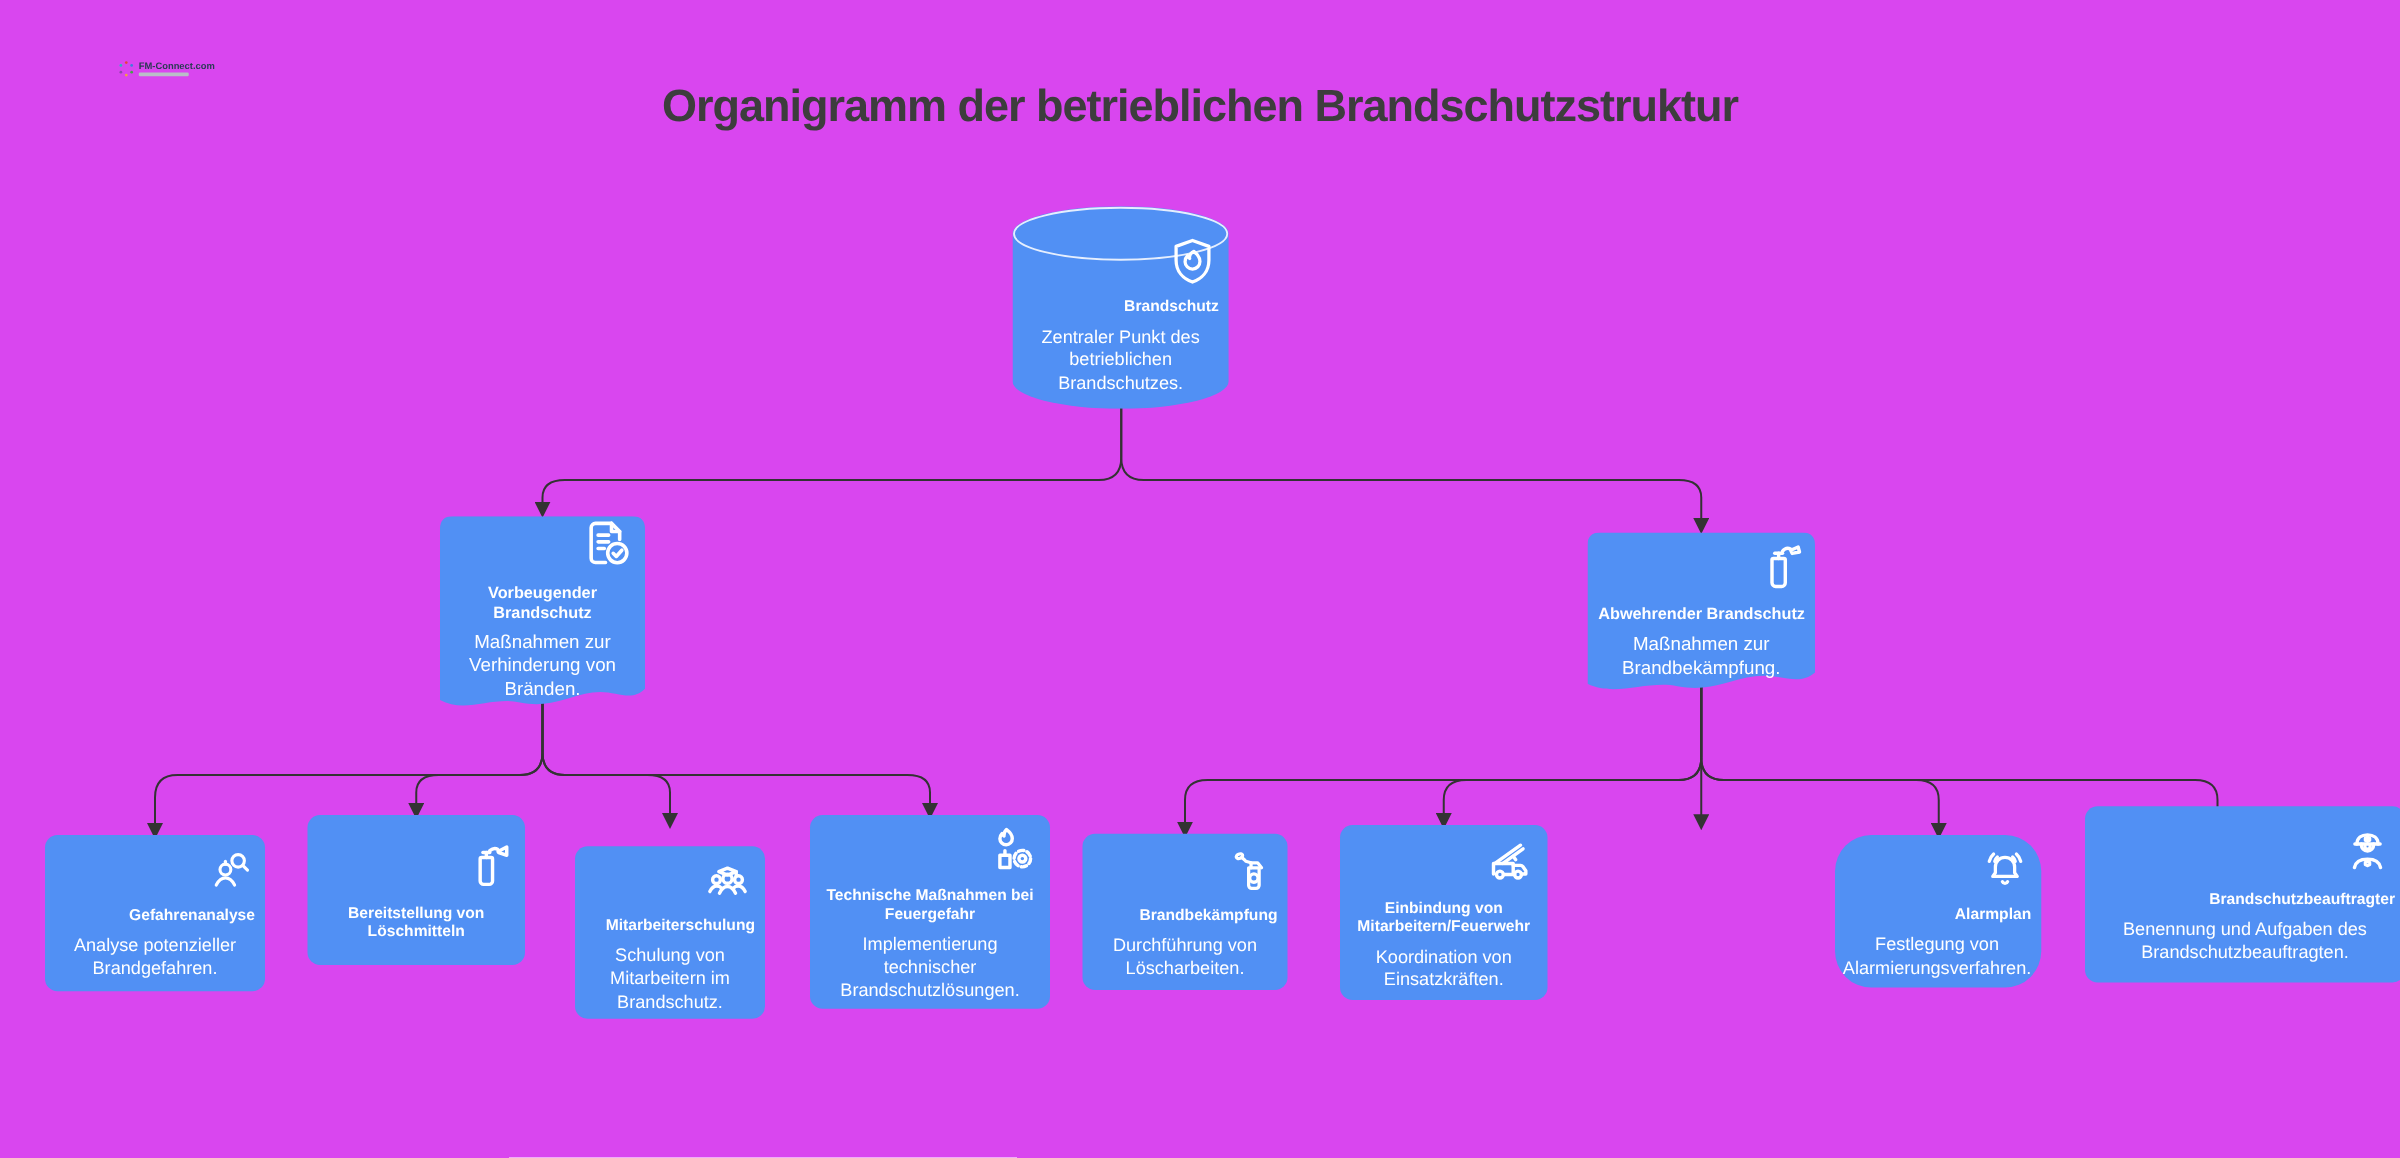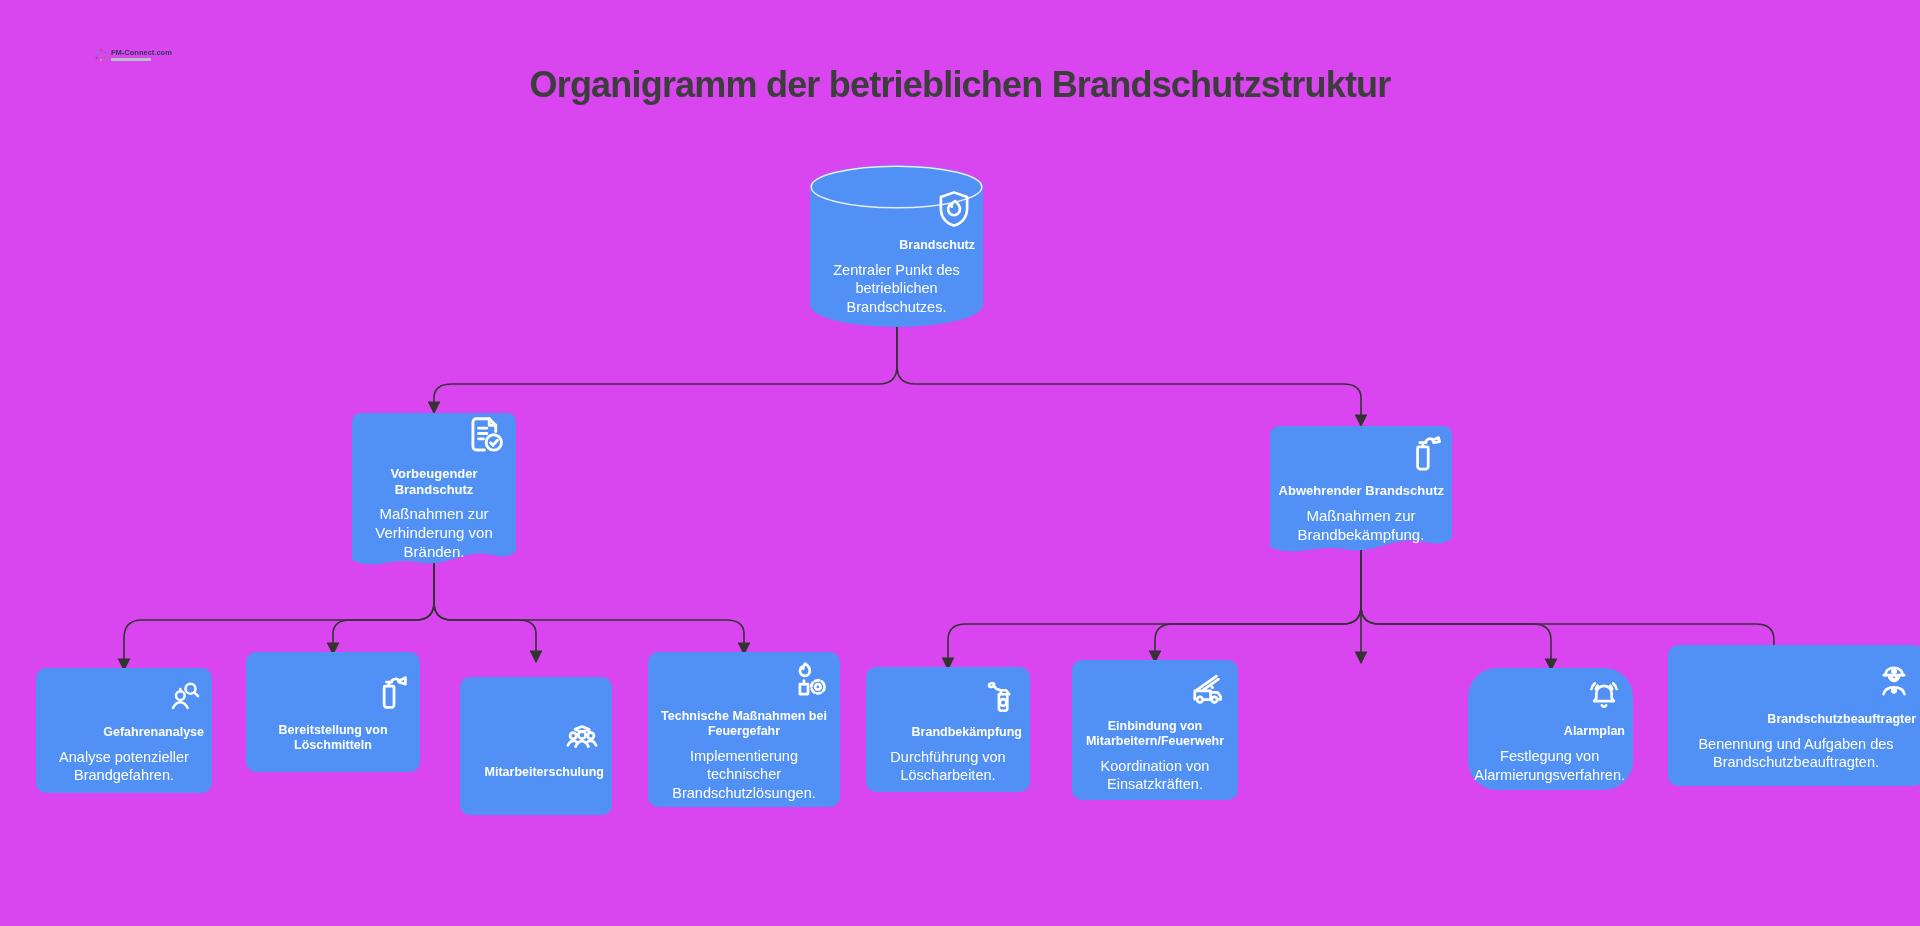--- a/index.html
+++ b/index.html
@@ -150,20 +150,21 @@
       <path d="M8.2 8.9 12 7.4 15.8 8.9 12 10.4 Z"></path>
       <path d="M15.8 8.9 v1.7"></path>
       <circle cx="12" cy="12" r="2"></circle>
       <circle cx="7.2" cy="12.4" r="1.7"></circle>
       <circle cx="16.8" cy="12.4" r="1.7"></circle>
       <path d="M4.3 17.6 c0.8 -1.6 1.8 -2.4 3 -2.4 0.9 0 1.6 0.3 2.1 0.9"></path>
       <path d="M19.7 17.6 c-0.8 -1.6 -1.8 -2.4 -3 -2.4 -0.9 0 -1.6 0.3 -2.1 0.9"></path>
       <path d="M8.5 18.3 c0.9 -1.9 2.1 -2.9 3.5 -2.9 s2.6 1 3.5 2.9"></path>
     </svg>
     <div class="node-title">Mitarbeiterschulung</div>
+    <div class="node-desc">Schulung von Mitarbeitern im Brandschutz.</div>
   </div>
 
   <div class="node plain" style="left:648px;top:652px;width:192px;height:155px;">
     <svg class="icon" width="44" height="44" viewBox="0 0 24 24">
       <path d="M9.4 3.6 c1.7 1.3 2.5 2.6 2.5 3.9 a2.7 2.7 0 1 1 -5.4 0.1 c0 -0.8 0.3 -1.6 0.9 -2.2 0.2 0.4 0.5 0.8 0.9 1 -0.2 -0.9 0.2 -1.9 1.1 -2.8 z"></path>
       <path d="M6.5 14.8 h4.4 V20.2 H6.5 z"></path>
       <path d="M8.7 14.8 v-1.9"></path>
       <circle cx="16.3" cy="16.3" r="3.6" stroke-dasharray="2.3 1.5"></circle>
       <circle cx="16.3" cy="16.3" r="1.5"></circle>
     </svg>

